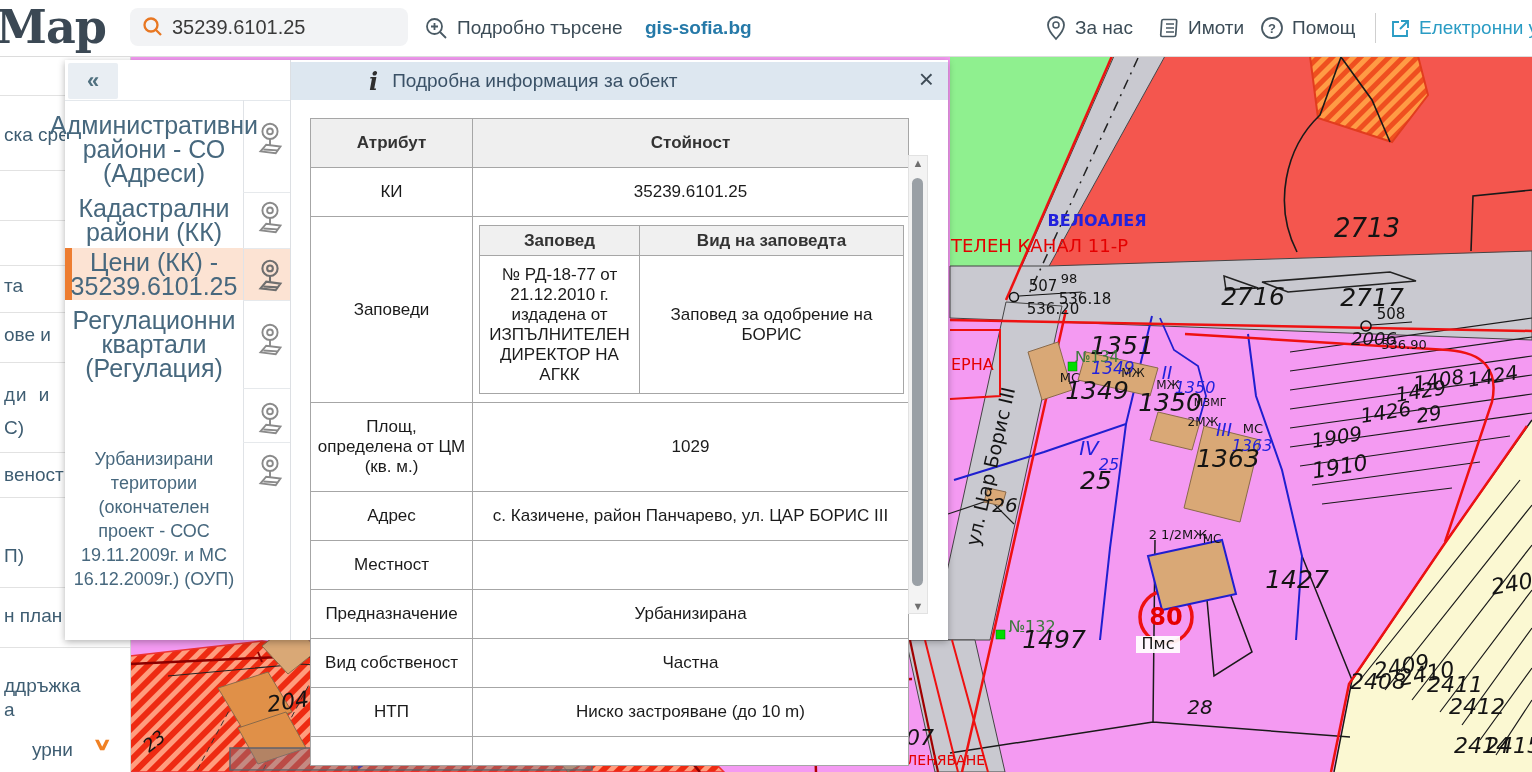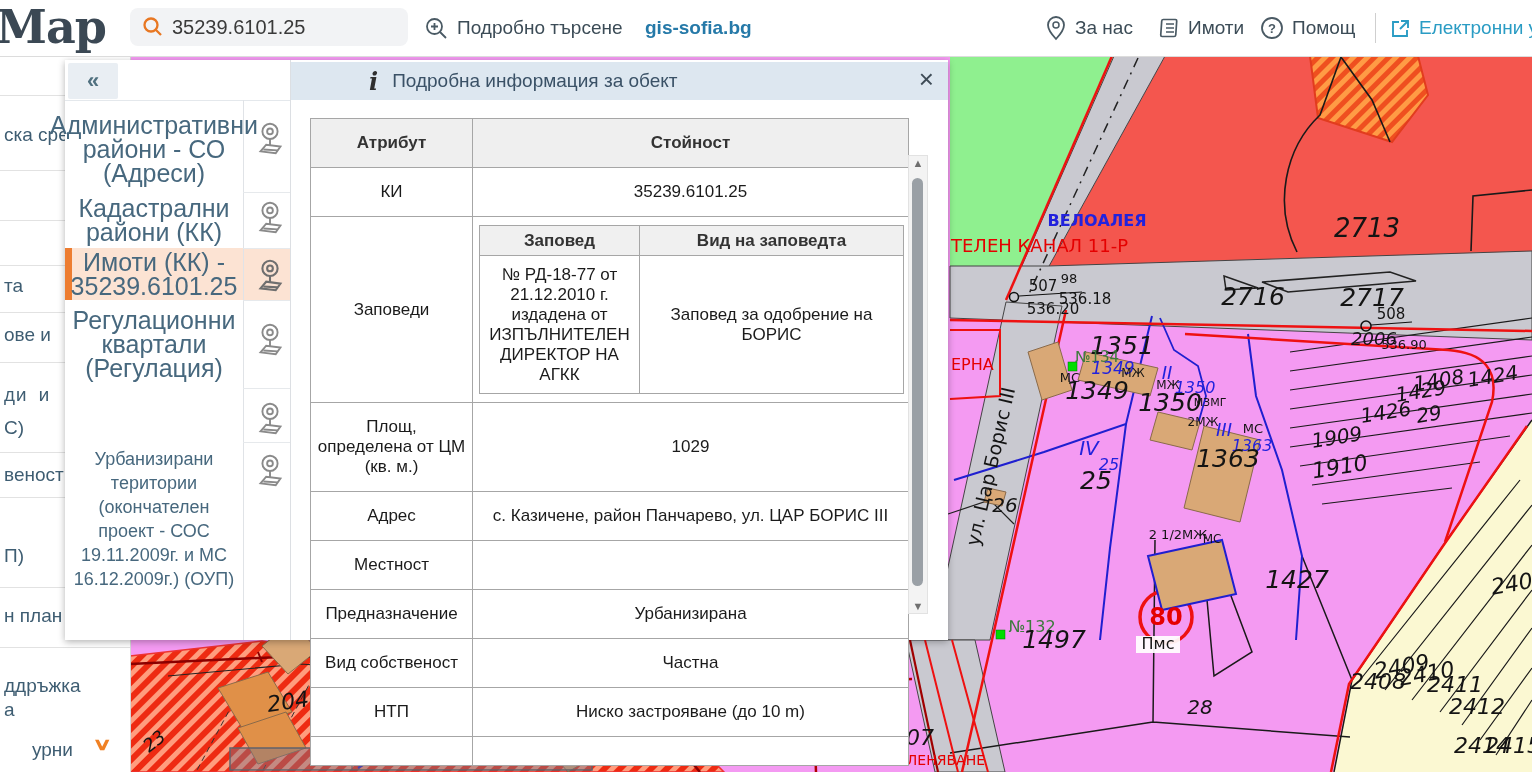--- a/index.html
+++ b/index.html
@@ -283,21 +283,21 @@
     <div class="hl-bg"></div>
     <div class="hl-bar"></div>
 
     <div class="layer-item" style="top:46px;height:86px">
         <span>Административни райони - СО (Адреси)</span>
       </div>
     <div class="layer-item" style="top:132px;height:56px">
         <span>Кадастрални райони (КК)</span>
       </div>
     <div class="layer-item" style="top:188px;height:52px">
-        <span>Имоти (КК) - 35239.6101.25</span>
+        <span>Цени (КК) - 35239.6101.25</span>
       </div>
     <div class="layer-item" style="top:240px;height:88px">
         <span>Регулационни квартали (Регулация)</span>
       </div>
     <div class="layer-item small" style="top:382px;height:154px">
         <span>Урбанизирани територии (окончателен проект - СОС 19.11.2009г. и МС 16.12.2009г.) (ОУП)</span>
       </div>
 
     <div class="vdiv1"></div>
     <div class="icon-sep" style="top:132px"></div>

